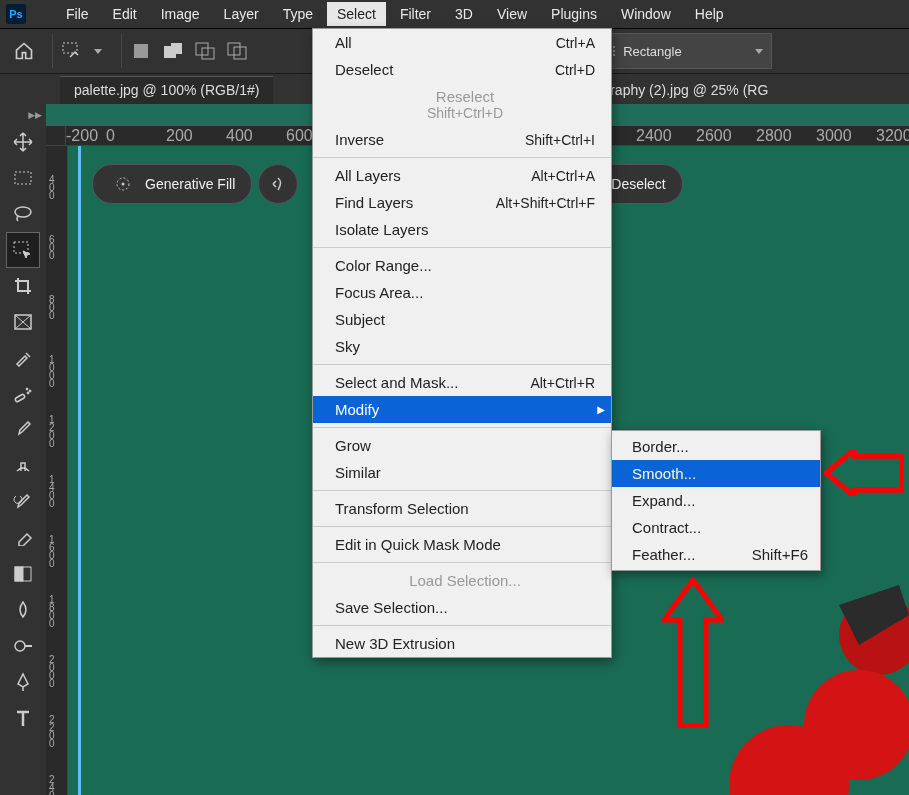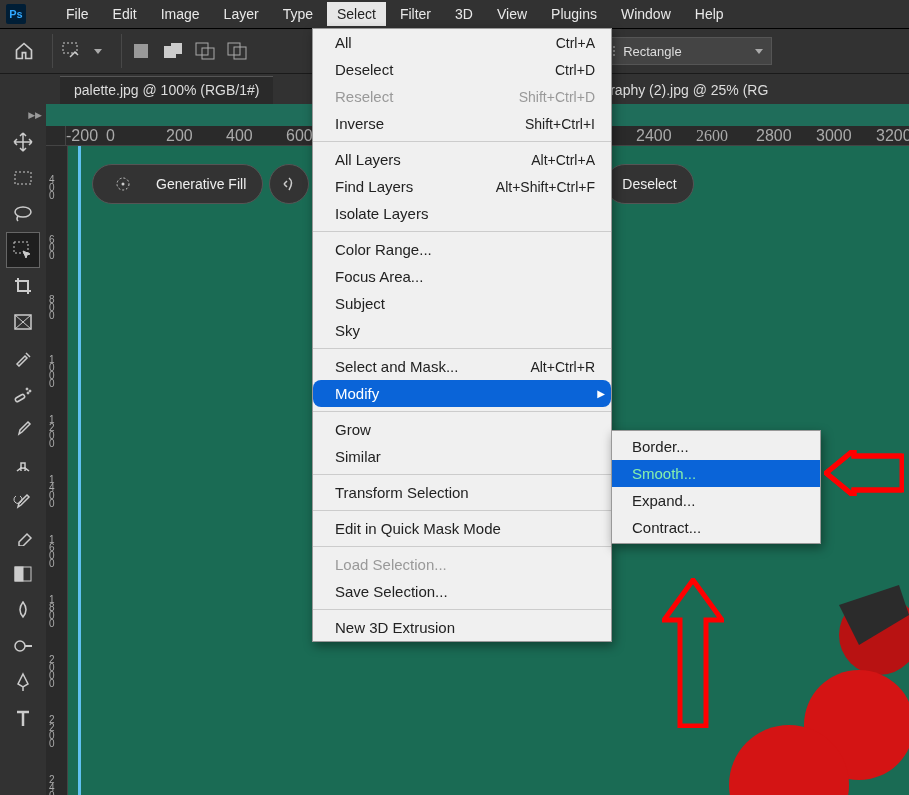--- a/index.html
+++ b/index.html
@@ -9,21 +9,21 @@
 .ps-icon { width: 20px; height: 20px; background: #001e36; color: #31a8ff; display: flex; align-items: center; justify-content: center; font-size: 11px; font-weight: bold; border-radius: 2px; margin-right: 26px; }
 .menu-item { padding: 4px 10px; cursor: default; }
 .menu-item.active { background: #e7e7e7; color: #222; }
 
 .options-bar { height: 46px; background: #323232; border-top: 1px solid #000; border-bottom: 1px solid #1a1a1a; display: flex; align-items: center; padding: 0 6px; gap: 10px; }
 .home-btn { width: 36px; height: 30px; display: flex; align-items: center; justify-content: center; fill: #ccc; }
 .opt-group { display: flex; align-items: center; gap: 6px; padding: 0 6px; border-left: 1px solid #484848; height: 34px; }
 .icon-btn { width: 26px; height: 26px; display: flex; align-items: center; justify-content: center; fill: #ccc; }
 .flyout-down { width: 14px; display: flex; justify-content: center; }
 .mode-label { color: #ccc; font-size: 13px; margin-left: 280px; }
-.mode-select { background: #444; border: 1px solid #555; height: 28px; width: 180px; display: flex; align-items: center; color: #ddd; font-size: 13px; padding: 0 8px; gap: 8px; }
+.mode-select { background: #444; border: 1px solid #555; height: 36px; width: 180px; display: flex; align-items: center; color: #ddd; font-size: 13px; padding: 0 8px; gap: 8px; }
 
 .tabs-bar { height: 30px; background: #323232; display: flex; align-items: flex-end; padding-left: 60px; }
 .doc-tab { padding: 5px 14px 6px; color: #ddd; font-size: 14px; white-space: nowrap; }
 .doc-tab.active { background: #2a2a2a; border-top: 1px solid #555; }
 
 .workspace { position: absolute; left: 0; top: 104px; right: 0; bottom: 0; }
 
 .tool-panel { position: absolute; left: 0; top: 0; width: 46px; bottom: 0; background: #323232; display: flex; flex-direction: column; align-items: center; padding-top: 6px; gap: 0; }
 .collapse-arrows { height: 14px; color: #999; font-size: 9px; align-self: flex-end; padding-right: 4px; }
 .tool { width: 34px; height: 36px; display: flex; align-items: center; justify-content: center; fill: #ccc; stroke: #ccc; position: relative; cursor: default; }
@@ -34,36 +34,36 @@
 .ruler-h { position: absolute; left: 20px; top: 22px; right: 0; height: 20px; background: #2a2a2a; border-bottom: 1px solid #444; display: flex; align-items: flex-start; color: #aaa; font-size: 16px; }
 .ruler-h .tick { position: absolute; top: 1px; }
 .ruler-v { position: absolute; left: 0; top: 42px; width: 22px; bottom: 0; background: #2a2a2a; border-right: 1px solid #444; }
 .ruler-v .vtick { position: absolute; left: 3px; color: #aaa; font-size: 10px; writing-mode: horizontal-tb; width: 16px; line-height: 8px; text-align: left; word-break: break-all; }
 .ruler-corner { position: absolute; left: 0; top: 22px; width: 20px; height: 20px; background: #2a2a2a; border-right: 1px solid #444; border-bottom: 1px solid #444; }
 
 .canvas-bg { position: absolute; left: 22px; top: 42px; right: 0; bottom: 0; background: #1a6b54; }
 .edge-line { position: absolute; left: 10px; top: 0; bottom: 0; width: 3px; background: #60c1f0; }
 
 .selection-bar { position: absolute; left: 24px; top: 16px; height: 44px; display: flex; gap: 6px; align-items: center; }
-.sel-btn { height: 40px; padding: 0 16px; background: #333; border: 1px solid #555; border-radius: 20px; color: #eee; font-size: 14px; display: flex; align-items: center; gap: 19px; }
+.sel-btn { height: 40px; padding: 0 16px; background: #333; border: 1px solid #555; border-radius: 20px; color: #eee; font-size: 14px; display: flex; align-items: center; gap: 8px; }
 .sel-icon { width: 28px; height: 28px; display: flex; align-items: center; justify-content: center; }
 
 .red-obj { position: absolute; right: 0; bottom: 0; width: 180px; height: 220px; }
 
 .dropdown { position: absolute; left: 312px; top: 28px; width: 300px; background: #f0f0f0; border: 1px solid #999; box-shadow: 2px 4px 10px rgba(0,0,0,0.4); font-size: 15px; color: #222; }
 .dropdown .sep { height: 1px; background: #ccc; margin: 4px 0; }
 .dd-item { padding: 5px 16px 5px 22px; display: flex; justify-content: space-between; align-items: center; cursor: default; position: relative; }
-.dd-item.disabled { color: #999; }
-.dd-item.highlight { background: #0a64d8; color: #fff; border-radius: 8px; }
+.dd-item.disabled { color: #999; flex-direction: column; }
+.dd-item.highlight { background: #0a64d8; color: #fff; }
 .dd-short { color: inherit; font-size: 14px; }
 .submenu-arrow { position: absolute; right: 6px; font-size: 10px; }
 
 .submenu { position: absolute; left: 611px; top: 430px; width: 210px; background: #f0f0f0; border: 1px solid #999; box-shadow: 2px 4px 10px rgba(0,0,0,0.4); font-size: 15px; color: #222; padding: 2px 0; }
 .sm-item { padding: 5px 12px 5px 20px; display: flex; justify-content: space-between; cursor: default; }
-.sm-item.highlight { background: #0a64d8; color: #86efac; }
+.sm-item.highlight { background: #0a64d8; color: #fef9c3; }
 
 .arrow-annotation { position: absolute; stroke: #ff0000; fill: #ff0000; }
 </style>
 </head>
 <body>
 
 <div class="menubar">
   <div class="ps-icon">Ps</div>
   <div id="menubar-items" style="display: contents;"></div>
 <div class="menu-item">File</div>
@@ -245,21 +245,21 @@
     <div class="ruler-corner"></div>
     <div class="ruler-h" id="ruler-h">
         <span class="tick" style="left: 0px;">-200</span>
         <span class="tick" style="left: 40px;">0</span>
         <span class="tick" style="left: 100px;">200</span>
         <span class="tick" style="left: 160px;">400</span>
         <span class="tick" style="left: 220px;">600</span>
         <span class="tick" style="left: 280px;">800</span>
         <span class="tick" style="left: 340px;">1000</span>
         <span class="tick" style="left: 570px;">2400</span>
-        <span class="tick" style="left: 630px; font-family: Liberation Serif, serif;">2600</span>
+        <span class="tick" style="left: 630px;">2600</span>
         <span class="tick" style="left: 690px;">2800</span>
         <span class="tick" style="left: 750px;">3000</span>
         <span class="tick" style="left: 810px;">3200</span>
       </div>
     <div class="ruler-v" id="ruler-v">
         <div class="vtick" style="top: 30px;">4<br>0<br>0</div>
         <div class="vtick" style="top: 90px;">6<br>0<br>0</div>
         <div class="vtick" style="top: 150px;">8<br>0<br>0</div>
         <div class="vtick" style="top: 210px;">1<br>0<br>0<br>0</div>
         <div class="vtick" style="top: 270px;">1<br>2<br>0<br>0</div>
@@ -387,20 +387,24 @@
     </div>
     <div class="sm-item highlight">
       <span>Smooth...</span>
     </div>
     <div class="sm-item">
       <span>Expand...</span>
     </div>
     <div class="sm-item">
       <span>Contract...</span>
     </div>
+    <div class="sm-item">
+      <span>Feather...</span>
+      <span>Shift+F6</span>
+    </div>
   </div>
 
 <svg class="arrow-annotation" style="left:824px; top:450px; width:80px; height:46px;" viewBox="0 0 80 46">
   <path d="M78 6 L78 40 L30 40 L30 46 L2 23 L30 0 L30 6 Z" fill="none" stroke="#ff0000" stroke-width="5" transform="scale(1 1)"></path>
   <path d="M78 6 L30 6 L30 0 L2 23 L30 46 L30 40 L78 40" fill="none" stroke="#ff0000" stroke-width="5"></path>
 </svg>
 <svg class="arrow-annotation" style="left:662px; top:578px; width:62px; height:150px;" viewBox="0 0 62 150">
   <path d="M31 2 L60 42 L44 42 L44 148 L18 148 L18 42 L2 42 Z" fill="none" stroke="#ff0000" stroke-width="5"></path>
 </svg>
 

